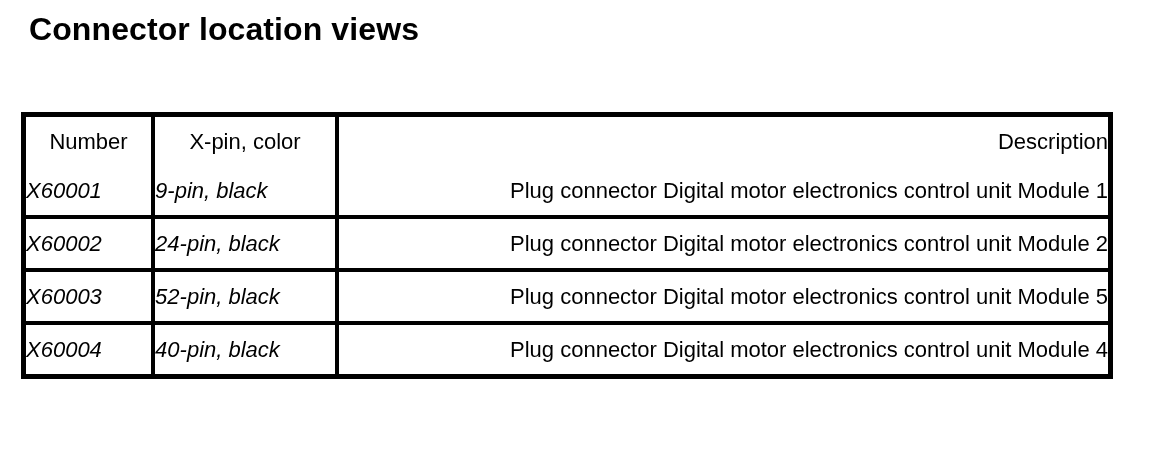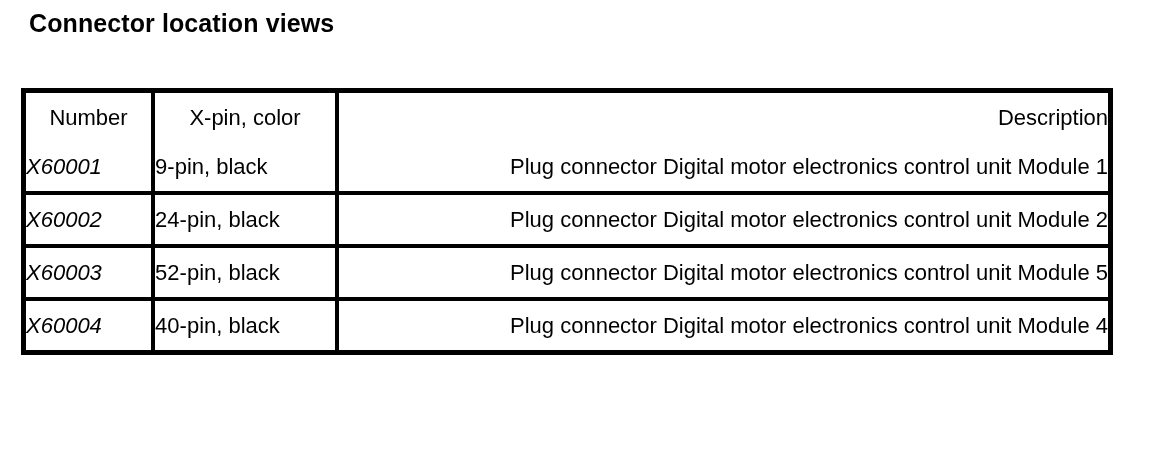--- a/index.html
+++ b/index.html
@@ -12,40 +12,41 @@
     height: 462px;
     font-family: "Liberation Sans", sans-serif;
     color: #000000;
     overflow: hidden;
     position: relative;
   }
 
   .page-title {
     position: absolute;
     left: 29px;
-    top: 8px;
-    font-size: 25px;
+    top: 14px;
+    font-size: 32px;
     font-weight: bold;
     letter-spacing: 0.1px;
     line-height: 30px;
     white-space: nowrap;
   }
 
   .table-wrap {
     position: absolute;
     left: 21px;
     top: 88px;
     width: 1092px;
   }
 
   table.conn-table {
     border-collapse: collapse;
     table-layout: fixed;
     width: 1092px;
     border: 5px solid #000000;
+    margin-top: 24px;
   }
 
   table.conn-table col.c-number { width: 129px; }
   table.conn-table col.c-xpin   { width: 183px; }
   table.conn-table col.c-desc   { width: 770px; }
 
   table.conn-table td,
   table.conn-table th {
     border: 4px solid #000000;
     padding: 0;
@@ -76,20 +77,21 @@
   }
 
   td.cell-number {
     text-align: left;
     padding-left: 11px;
     font-style: italic;
   }
   td.cell-xpin {
     text-align: left;
     padding-left: 11px;
+    font-style: italic;
   }
   td.cell-desc {
     text-align: right;
     padding-left: 11px;
   }
 </style>
 </head>
 <body>
 
 <div class="page-title">Connector location views</div>

